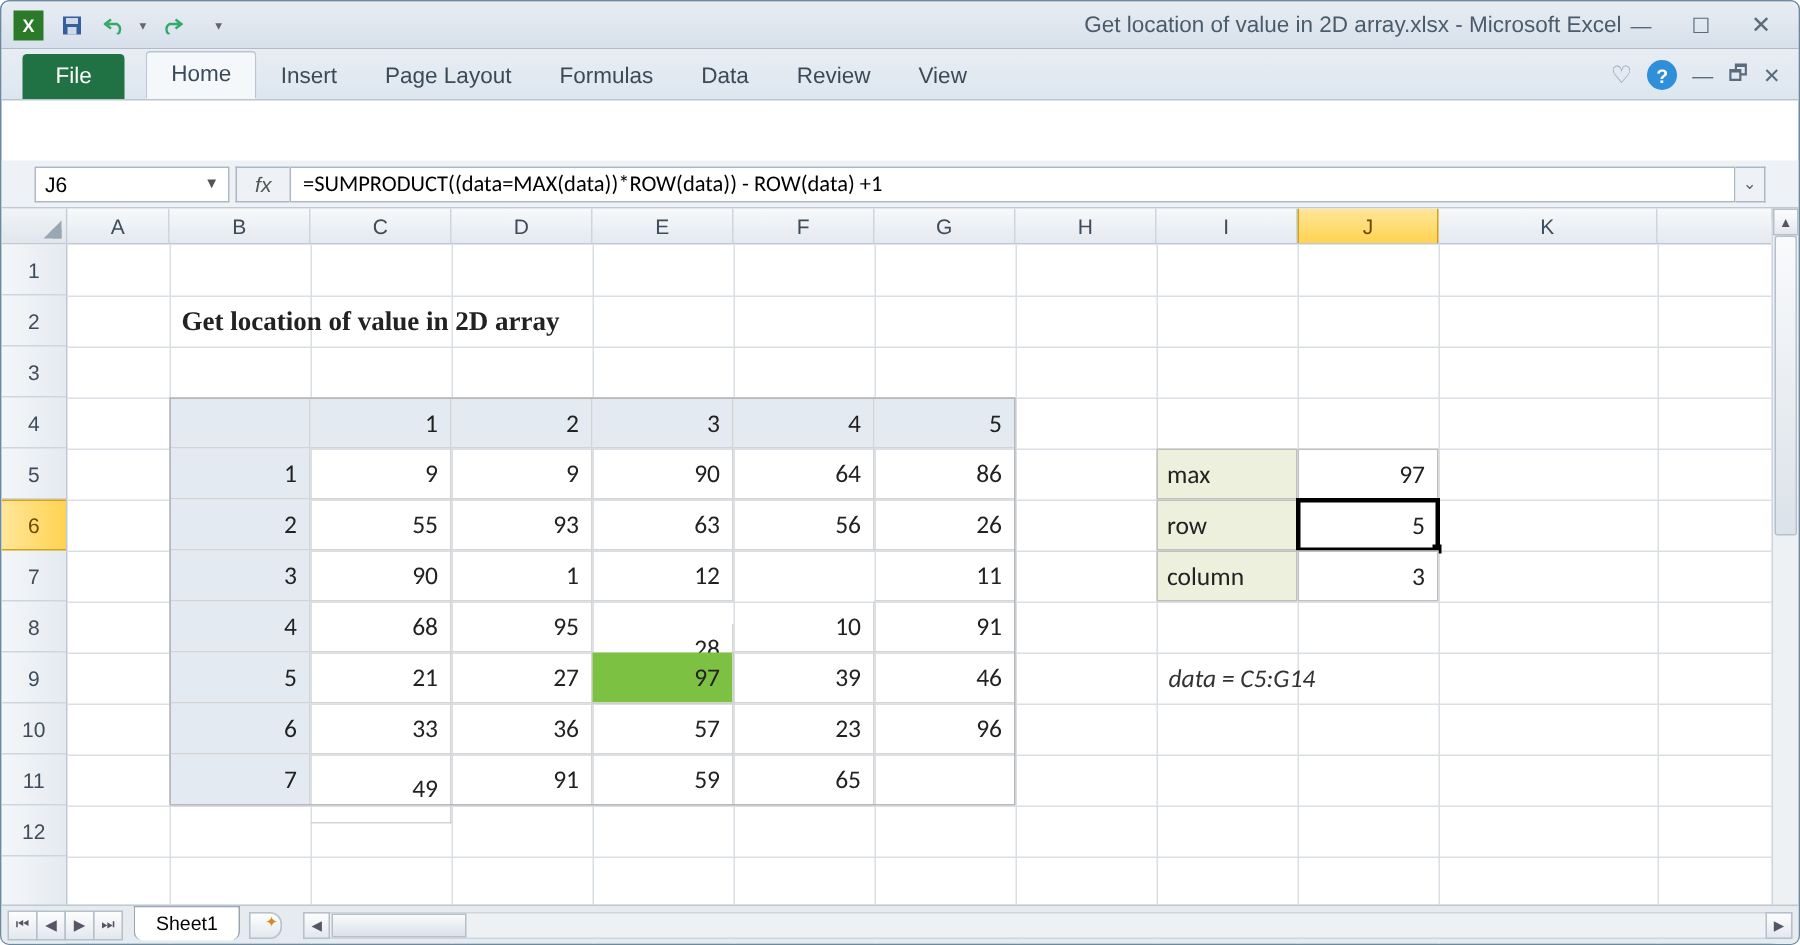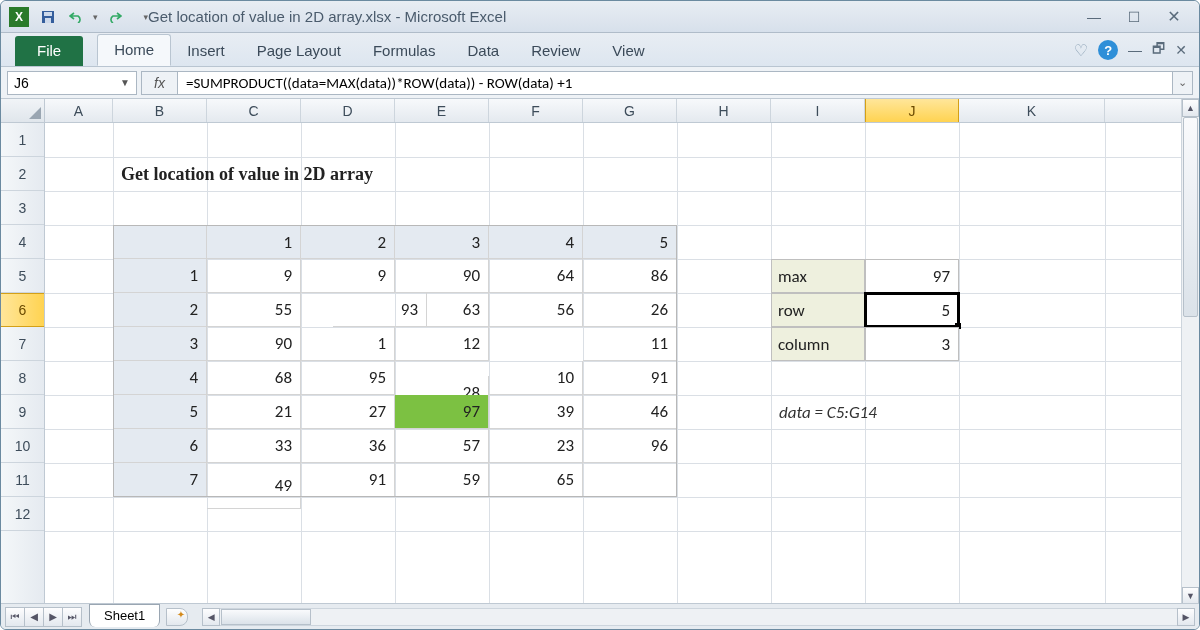--- a/index.html
+++ b/index.html
@@ -5,36 +5,36 @@
   * { box-sizing: border-box; margin: 0; padding: 0; font-family: "Segoe UI", Tahoma, sans-serif; }
   body { background: #fff; width: 1200px; height: 630px; overflow: hidden; border: 1px solid #6b8aa0; border-radius: 6px; position: relative; }
 
   
   .titlebar { height: 32px; background: linear-gradient(#e8edf3, #d7e0eb); display: flex; align-items: center; padding: 0 8px; border-bottom: 1px solid #b0bcc9; border-radius: 6px 6px 0 0; }
   .titlebar .excel-icon { width: 20px; height: 20px; background: #2a7a2a; position: relative; margin-right: 4px; display:flex;align-items:center;justify-content:center;color:#fff;font-weight:bold;font-size:12px;}
   .titlebar .excel-icon::after{content:"X";}
   .qat { display: flex; align-items: center; gap: 6px; margin-left: 4px; }
   .qat-btn { width: 22px; height: 22px; display:flex;align-items:center;justify-content:center;border:1px solid transparent;border-radius:3px;cursor:pointer;}
   .qat-sep{width:6px;}
-  .title-text { flex:1; text-align:left; color:#4a5b6c; font-size:15px; }
+  .title-text { flex:1; text-align:right; color:#4a5b6c; font-size:15px; }
   .win-controls { display:flex; gap:14px; margin-right:4px;}
   .win-btn { width:26px;height:18px;display:flex;align-items:center;justify-content:center;color:#5a6b7b;cursor:pointer;font-size:14px;}
 
   
   .ribbon-tabs { height: 34px; background: linear-gradient(#e8edf3,#dde6f0); display:flex; align-items:flex-end; padding:0 14px; border-bottom:1px solid #b9c5d1; position:relative;}
   .file-tab { background:#207245; color:#fff; padding:6px 22px 7px; font-size:15px; border-radius:3px 3px 0 0; margin-right:14px; cursor:pointer;}
   .tab { padding:6px 16px 7px; font-size:15px; color:#3b4a59; cursor:pointer;}
   .tab.active{ background:#f5f8fb;border:1px solid #b9c5d1;border-bottom:1px solid #f5f8fb;border-radius:3px 3px 0 0;}
   .ribbon-right{position:absolute;right:12px;top:5px;display:flex;gap:10px;align-items:center;}
   .help-icon{width:20px;height:20px;border-radius:50%;background:#2f8fd8;color:#fff;display:flex;align-items:center;justify-content:center;font-size:13px;font-weight:bold;cursor:pointer;}
   .heart{color:#8aa0b4;font-size:16px;}
   .mdi{color:#5a6b7b;font-size:14px;cursor:pointer;}
 
   
-  .formula-row{height:32px;background:#eef2f6;border-bottom:1px solid #bfc9d3;display:flex;align-items:center;padding:3px 6px;gap:0;}
+  .formula-row{height:32px;background:#eef2f6;border-bottom:1px solid #bfc9d3;display:flex;align-items:center;padding:3px 22px;gap:0;margin-top:40px;}
   .namebox{width:130px;height:24px;border:1px solid #abb7c3;background:#fff;display:flex;align-items:center;padding:0 6px;font-size:14px;position:relative;}
   .namebox .dd{margin-left:auto;color:#555;font-size:10px;cursor:pointer;}
   .fx-wrap{display:flex;align-items:center;margin-left:4px;}
   .fx-label{width:36px;height:24px;border:1px solid #abb7c3;border-right:none;background:#eef2f6;display:flex;align-items:center;justify-content:center;font-style:italic;color:#555;font-size:14px;}
   .formula-input{flex:1;height:24px;border:1px solid #abb7c3;background:#fff;padding:0 8px;font-size:15px;font-family:Calibri,sans-serif;}
   .fexp{width:20px;height:24px;border:1px solid #abb7c3;border-left:none;background:#eef2f6;display:flex;align-items:center;justify-content:center;color:#666;font-size:11px;cursor:pointer;}
 
   
   .grid-area{position:relative;height:calc(630px - 32px - 34px - 32px - 26px);overflow:hidden;display:flex;}
   .col-headers{position:absolute;top:0;left:44px;right:18px;height:24px;display:flex;background:linear-gradient(#f7f9fb,#e4e9ef);border-bottom:1px solid #bfc9d3;}
@@ -203,21 +203,21 @@
       <div class="cell hdr-cell tblcell ralign" style="left: 444px; top: 102px; width: 94px; height: 34px; border-top: 1px solid rgb(184, 184, 184);">4</div>
       <div class="cell hdr-cell tblcell ralign" style="left: 538px; top: 102px; width: 94px; height: 34px; border-top: 1px solid rgb(184, 184, 184);">5</div>
       <div class="cell hdr-cell tblcell ralign" style="left: 68px; top: 136px; width: 94px; height: 34px; border-left: 1px solid rgb(184, 184, 184);">1</div>
       <div class="cell tblcell ralign" style="left: 162px; top: 136px; width: 94px; height: 34px;">9</div>
       <div class="cell tblcell ralign" style="left: 256px; top: 136px; width: 94px; height: 34px;">9</div>
       <div class="cell tblcell ralign" style="left: 350px; top: 136px; width: 94px; height: 34px;">90</div>
       <div class="cell tblcell ralign" style="left: 444px; top: 136px; width: 94px; height: 34px;">64</div>
       <div class="cell tblcell ralign" style="left: 538px; top: 136px; width: 94px; height: 34px;">86</div>
       <div class="cell hdr-cell tblcell ralign" style="left: 68px; top: 170px; width: 94px; height: 34px; border-left: 1px solid rgb(184, 184, 184);">2</div>
       <div class="cell tblcell ralign" style="left: 162px; top: 170px; width: 94px; height: 34px;">55</div>
-      <div class="cell tblcell ralign" style="left: 256px; top: 170px; width: 94px; height: 34px; margin-left: 32px;">93</div>
+      <div class="cell tblcell ralign" style="left: 256px; top: 170px; width: 94px; height: 34px;">93</div>
       <div class="cell tblcell ralign" style="left: 350px; top: 170px; width: 94px; height: 34px;">63</div>
       <div class="cell tblcell ralign" style="left: 444px; top: 170px; width: 94px; height: 34px;">56</div>
       <div class="cell tblcell ralign" style="left: 538px; top: 170px; width: 94px; height: 34px;">26</div>
       <div class="cell hdr-cell tblcell ralign" style="left: 68px; top: 204px; width: 94px; height: 34px; border-left: 1px solid rgb(184, 184, 184);">3</div>
       <div class="cell tblcell ralign" style="left: 162px; top: 204px; width: 94px; height: 34px;">90</div>
       <div class="cell tblcell ralign" style="left: 256px; top: 204px; width: 94px; height: 34px;">1</div>
       <div class="cell tblcell ralign" style="left: 350px; top: 204px; width: 94px; height: 34px;">12</div>
       <div class="cell tblcell ralign" style="left: 538px; top: 204px; width: 94px; height: 34px;">11</div>
       <div class="cell hdr-cell tblcell ralign" style="left: 68px; top: 238px; width: 94px; height: 34px; border-left: 1px solid rgb(184, 184, 184);">4</div>
       <div class="cell tblcell ralign" style="left: 162px; top: 238px; width: 94px; height: 34px;">68</div>

